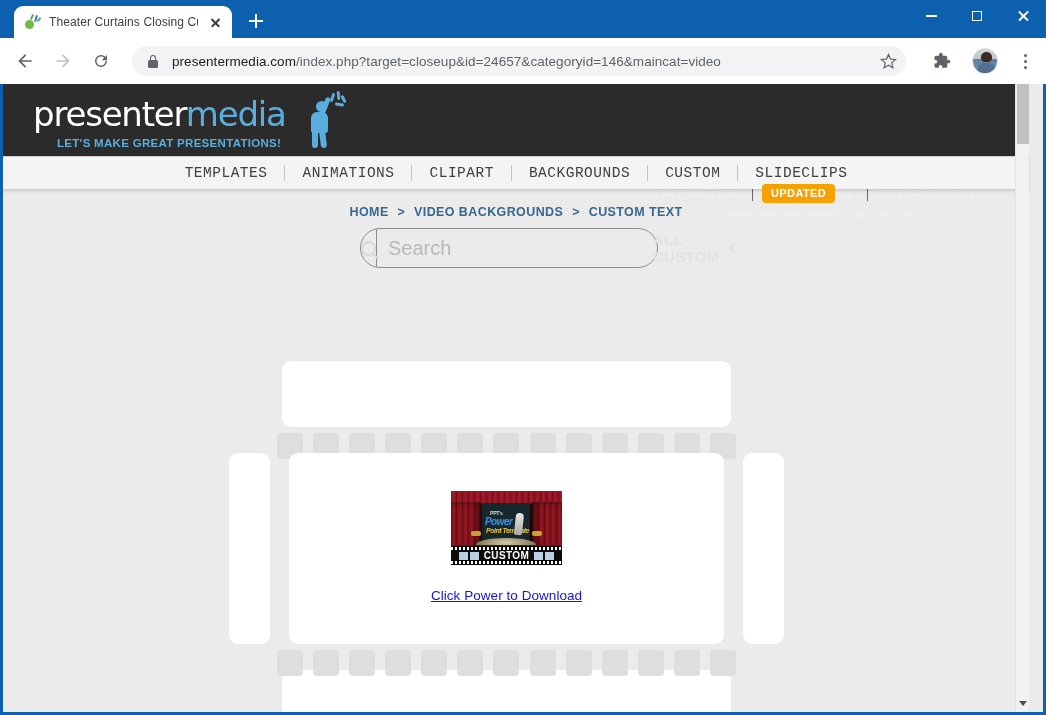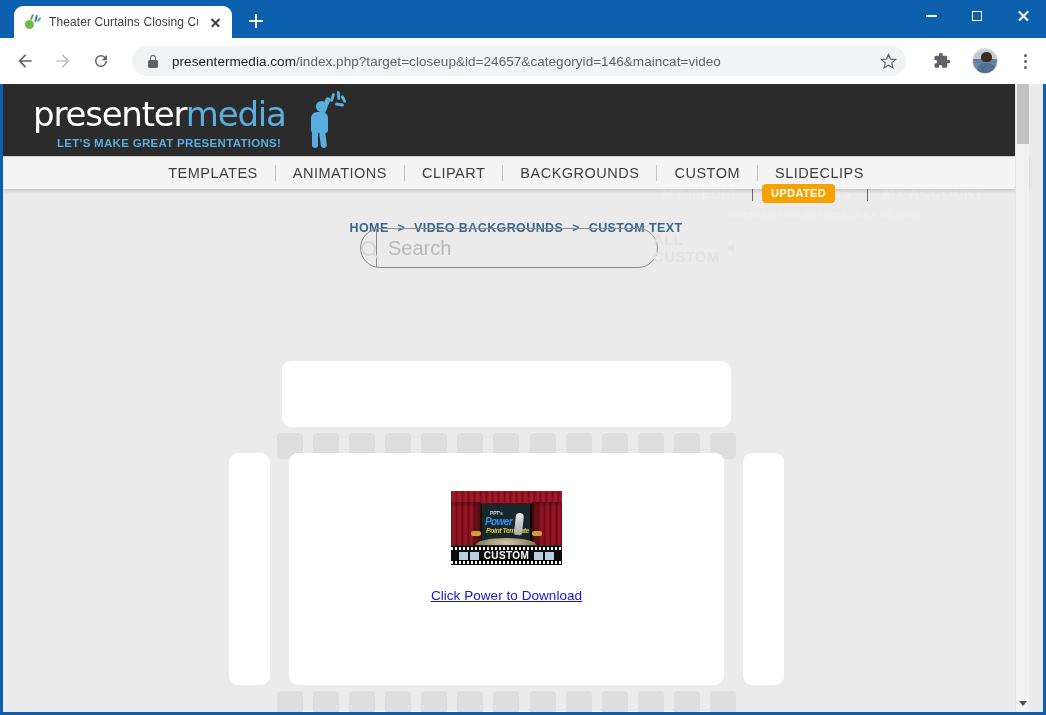--- a/index.html
+++ b/index.html
@@ -177,51 +177,51 @@
   .hdr-sub { color:#efefef; font-size:9.5px; font-weight:bold; letter-spacing:0.25px; margin-top:8px; }
 
   
   .site-nav {
     height:33px; background:#f4f4f4; display:flex; align-items:center; justify-content:center;
     gap:0; position:relative; box-shadow:0 2px 3px rgba(0,0,0,0.16);
     border-top:1px solid #d2d2d2;
   }
   .site-nav a {
     color:#3f3f3f; font-size:14.5px; letter-spacing:0.5px; text-decoration:none;
-    padding:0 17px; cursor:pointer;
+    padding:0 17px; cursor:pointer;font-family:Liberation Mono, monospace;
   }
   .site-nav .nsep { width:1px; height:16px; background:#c4c4c4; }
   .updated-badge {
     position:absolute; left:759px; top:27px; background:#f5a201; color:#fff;
     font-size:11px; font-weight:bold; letter-spacing:0.4px;
     padding:3px 9px 4px; border-radius:4px;
   }
 
   
   .crumb {
-    text-align:center; margin-top:32px;
+    text-align:center; margin-top:16px;
     font-size:12.5px; font-weight:bold; letter-spacing:0.4px; color:#36678f;
   }
   .crumb a { color:#36678f; text-decoration:none; cursor:pointer; }
   .crumb .gt { color:#36678f; padding:0 5px; }
 
   
   .watch {
     position:absolute; left:87px; top:245px;
     background:#c0c0c0; color:#2a2a2a; font-size:14.5px; font-weight:bold;
     letter-spacing:0.3px; padding:7px 15px 8px; border-radius:7px; cursor:pointer;
   }
 
   
   .film { position:absolute; left:279px; top:277px; width:449px; }
   .panel { background:#fff; border-radius:9px; }
   .panel-top { height:66px; }
   .sprockets { display:flex; justify-content:space-between; height:26px; padding:6px 0; margin:0 -5px; }
   .sprockets i { display:block; width:26px; height:26px; background:#dedede; border-radius:4px; }
-  .midrow { display:flex; gap:19px; height:232px; margin:0 -53px; }
+  .midrow { display:flex; gap:19px; height:191px; margin:0 -53px; }
   .panel-side { width:41px; background:#fff; border-radius:9px; }
   .panel-main {
     flex:1; background:#fff; border-radius:9px; display:flex; flex-direction:column;
     align-items:center; justify-content:flex-start; padding-top:38px;
   }
   .panel-bottom { height:115px; }
 
   
   .thumb {
     width:111px; height:74px; position:relative; overflow:hidden;

